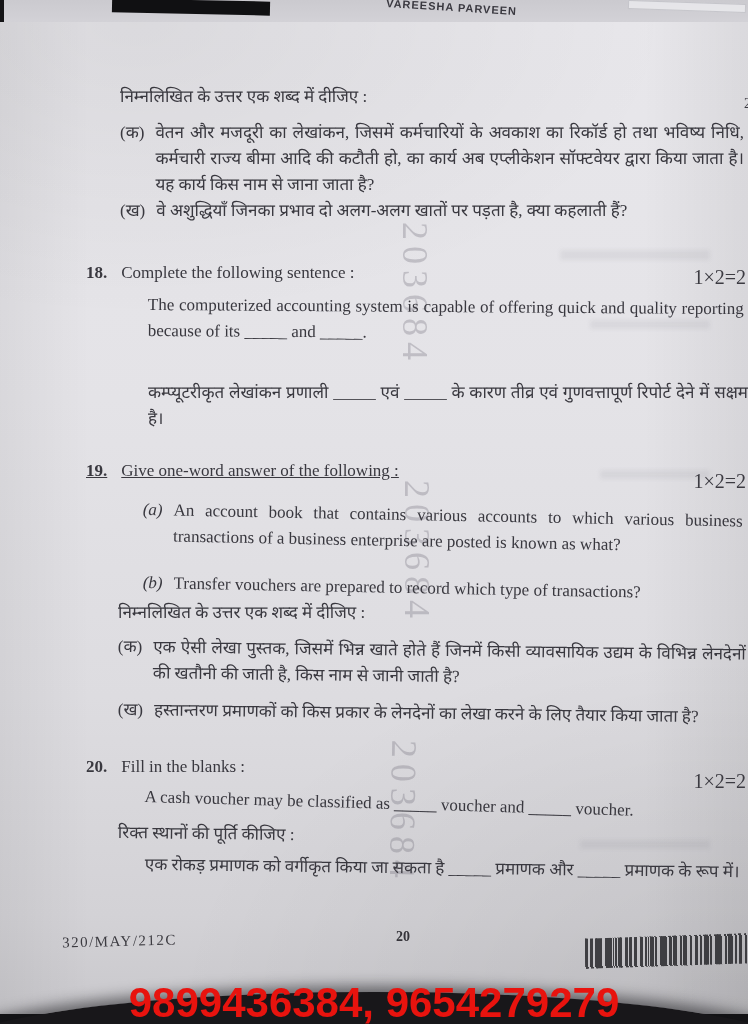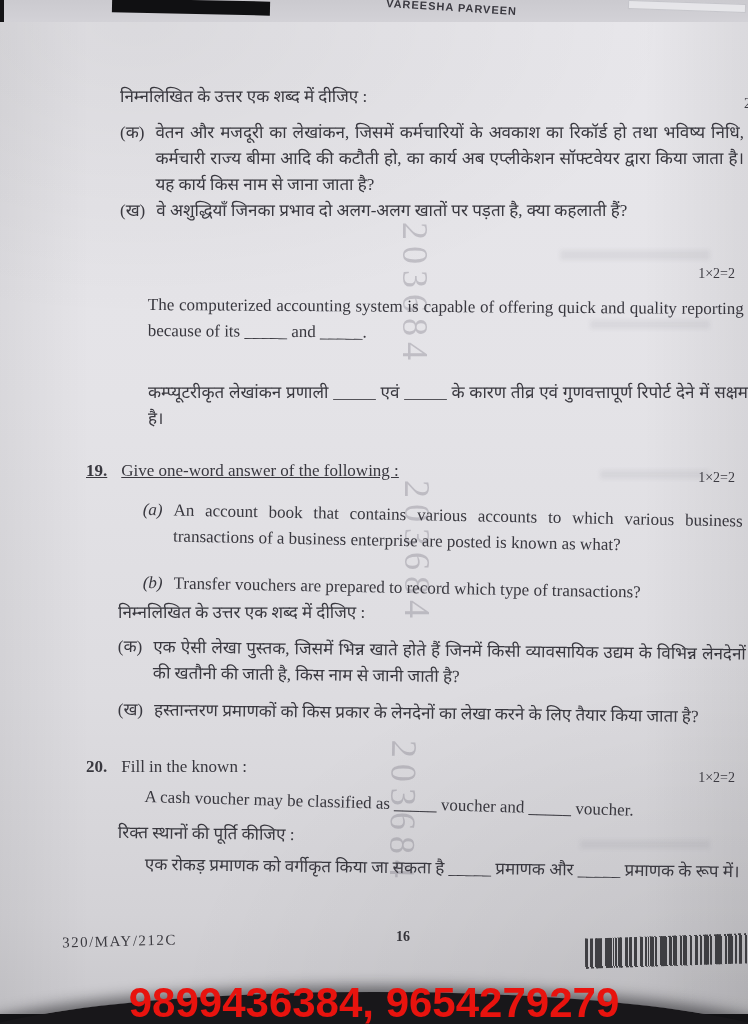--- a/index.html
+++ b/index.html
@@ -35,21 +35,21 @@
   .wm3 { left:382px; top:740px; transform:rotate(1deg); }
   
   .blk { position:absolute; font-size:17px; line-height:26px; }
   .hi { font-size:17px; }
   .para { display:flex; }
   .para .lbl { flex:0 0 auto; margin-right:11px; white-space:nowrap; }
   .para .txt { flex:1 1 auto; text-align:justify; }
   .lbl-en { font-style:italic; }
   .qrow { display:flex; }
   .qnum { font-weight:bold; margin-right:14px; }
-  .marks { position:absolute; right:13px; font-size:14px; color:#3c3b42; }
+  .marks { position:absolute; right:2px; font-size:20px; color:#3c3b42; }
   .ghost { position:absolute; background:rgba(120,120,132,.10); filter:blur(2px); border-radius:3px; }
   
   .fcode { position:absolute; left:62px; top:933px; font-size:15px; letter-spacing:1.5px;
     color:#3c3b41; transform:rotate(-1.5deg); }
   .pgnum { position:absolute; left:396px; top:929px; font-size:14px; font-weight:bold; color:#35343a; }
   .barcode { position:absolute; left:585px; top:936px; width:163px; height:30px;
     transform:rotate(-2deg); opacity:.85;
     background:
       repeating-linear-gradient(90deg,#28282c 0 2px,transparent 2px 5px),
       repeating-linear-gradient(90deg,#28282c 0 1px,transparent 1px 7px),
@@ -100,20 +100,24 @@
     <div class="blk hi para" style="left:120px; top:120px; width:624px;">
       <span class="lbl">(क)</span>
       <span class="txt">वेतन और मजदूरी का लेखांकन, जिसमें कर्मचारियों के अवकाश का रिकॉर्ड हो तथा भविष्य निधि, कर्मचारी राज्य बीमा आदि की कटौती हो, का कार्य अब एप्लीकेशन सॉफ्टवेयर द्वारा किया जाता है। यह कार्य किस नाम से जाना जाता है?</span>
     </div>
 
     <div class="blk hi para" style="left:120px; top:198px; width:628px;">
       <span class="lbl">(ख)</span>
       <span class="txt">वे अशुद्धियाँ जिनका प्रभाव दो अलग-अलग खातों पर पड़ता है, क्या कहलाती हैं?</span>
     </div>
 
+    <div class="blk qrow" style="left:86px; top:260px;">
+      <span class="qnum">18.</span>
+      <span class="qtitle">Complete the following sentence :</span>
+    </div>
     <div class="marks" style="top:266px;">1×2=2</div>
 
     <div class="blk tilt-a" style="left:148px; top:292px; width:596px; text-align:justify;">The computerized accounting system is capable of offering quick and quality reporting because of its _____ and _____.</div>
 
 
     <div class="blk hi" style="left:148px; top:380px; width:600px; text-align:justify;">कम्प्यूटरीकृत लेखांकन प्रणाली _____ एवं _____ के कारण तीव्र एवं गुणवत्तापूर्ण रिपोर्ट देने में सक्षम है।</div>
 
     <div class="blk qrow" style="left:86px; top:458px;text-decoration:underline;">
       <span class="qnum">19.</span>
       <span class="qtitle">Give one-word answer of the following :</span>
@@ -137,32 +141,32 @@
       <span class="txt">एक ऐसी लेखा पुस्तक, जिसमें भिन्न खाते होते हैं जिनमें किसी व्यावसायिक उद्यम के विभिन्न लेनदेनों की खतौनी की जाती है, किस नाम से जानी जाती है?</span>
     </div>
 
     <div class="blk hi para tilt-d" style="left:118px; top:697px; width:630px;">
       <span class="lbl">(ख)</span>
       <span class="txt">हस्तान्तरण प्रमाणकों को किस प्रकार के लेनदेनों का लेखा करने के लिए तैयार किया जाता है?</span>
     </div>
 
     <div class="blk qrow" style="left:86px; top:754px;">
       <span class="qnum">20.</span>
-      <span class="qtitle">Fill in the known :</span>
+      <span class="qtitle">Fill in the blanks :</span>
     </div>
     <div class="marks" style="top:770px;">1×2=2</div>
 
     <div class="blk tilt-c" style="left:145px; top:784px; width:598px; text-align:justify;">A cash voucher may be classified as _____ voucher and _____ voucher.</div>
 
     <div class="blk hi tilt-d" style="left:118px; top:820px;">रिक्त स्थानों की पूर्ति कीजिए :</div>
 
     <div class="blk hi tilt-d" style="left:145px; top:852px; width:600px; text-align:justify;">एक रोकड़ प्रमाणक को वर्गीकृत किया जा सकता है _____ प्रमाणक और _____ प्रमाणक के रूप में।</div>
 
     <div class="fcode">320/MAY/212C</div>
-    <div class="pgnum">16</div>
+    <div class="pgnum">20</div>
     <div class="barcode"></div>
   </div>
 
   <div class="bottom-shadow"></div>
 
   <div class="redline redline2" style="color: rgb(232, 19, 14);">9899436384, 9654279279</div>
 
 </div>
 
 </body></html>

